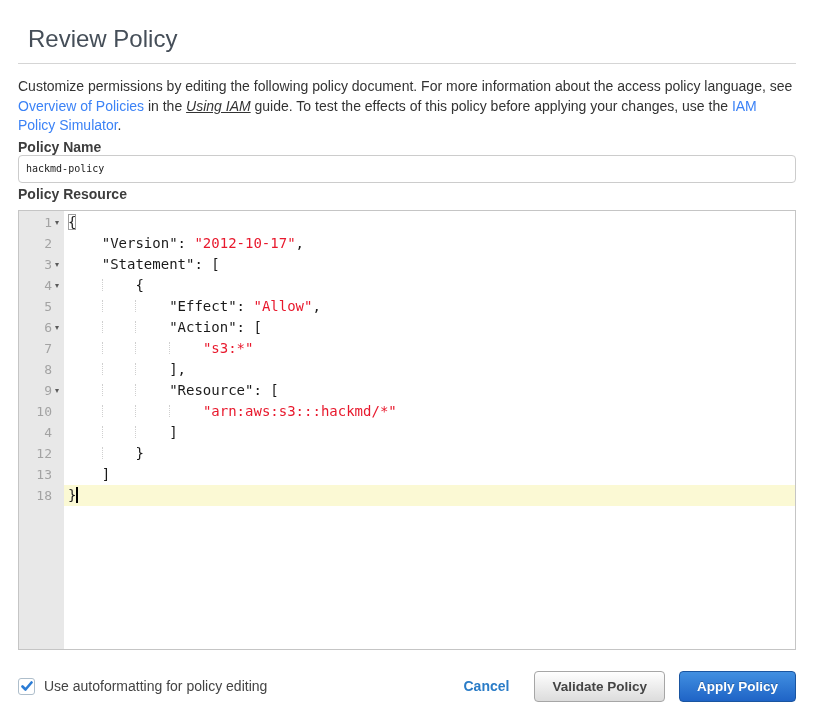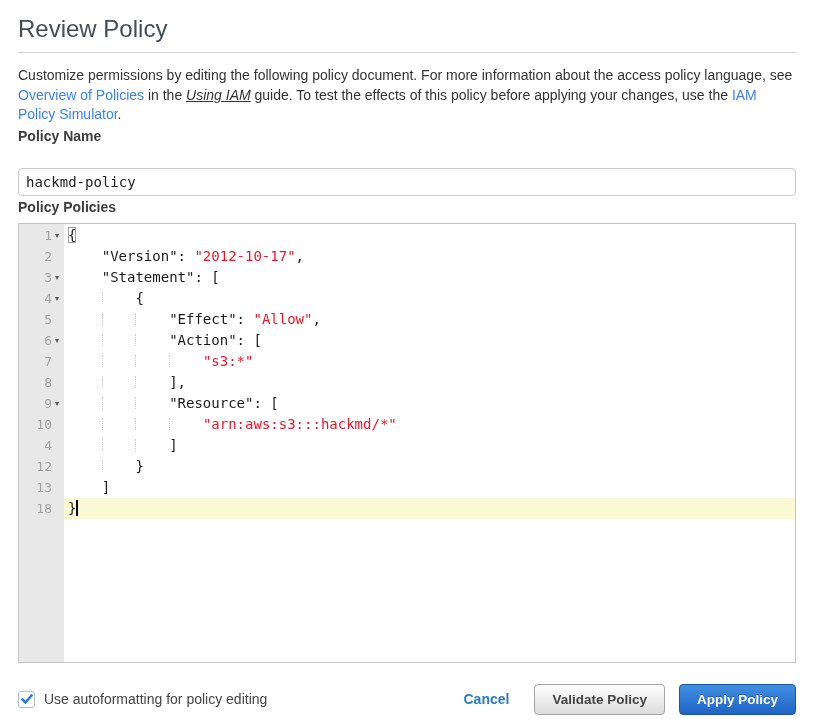--- a/index.html
+++ b/index.html
@@ -5,38 +5,38 @@
   html,body{margin:0;padding:0;background:#fff;}
   body{
     width:814px;height:719px;overflow:hidden;
     font-family:"Liberation Sans",sans-serif;color:#333;
     -webkit-font-smoothing:antialiased;
   }
   .page{padding:0 18px;}
 
   
   .page-title{
-    margin:0;padding-top:15px;font-size:24px;font-weight:400;color:#454e58;
+    margin:10px;padding-top:15px;font-size:24px;font-weight:400;color:#454e58;
     letter-spacing:0;
   }
   .title-divider{height:0;border-bottom:1px solid #d5d5d5;margin-top:9px;}
 
   
   .intro{margin:13px 0 0 0;font-size:14px;line-height:19.5px;color:#333;}
   .intro a{color:#3b82f6;text-decoration:none;cursor:pointer;}
   .intro .it{font-style:italic;text-decoration:underline;}
 
   
   .field-label{margin-top:3px;font-size:14px;font-weight:bold;color:#3d3d3d;}
 
   
   .policy-name-input{
-    display:block;box-sizing:border-box;width:100%;height:28px;margin-top:24px;
+    display:block;box-sizing:border-box;width:100%;height:28px;margin-top:0;
     border:1px solid #ccc;border-radius:4px;padding:0 7px;
-    font-family:"DejaVu Sans Mono",monospace;font-size:14px;color:#222;outline:none;
+    font-family:"DejaVu Sans Mono",monospace;font-size:10px;color:#222;outline:none;
   }
 
   
   .editor{
     margin-top:8px;height:438px;border:1px solid #c5c5c5;
     display:flex;overflow:hidden;background:#fff;
   }
   .gutter{
     width:45px;flex:0 0 45px;background:#e8e8e8;
     font-family:"DejaVu Sans Mono",monospace;font-size:13px;color:#a3a3a3;
@@ -104,21 +104,21 @@
 <div class="page">
 
   <h1 class="page-title">Review Policy</h1>
   <div class="title-divider"></div>
 
   <p class="intro"><span>Customize permissions by editing the following policy document. For more information about the access policy language, see </span><a>Overview of Policies</a><span> in the </span><span class="it">Using IAM</span><span> guide. To test the effects of this policy before applying your changes, use the </span><a>IAM Policy Simulator</a><span>.</span></p>
 
   <div class="field-label">Policy Name</div>
   <input class="policy-name-input" type="text" value="hackmd-policy" style="">
 
-  <div class="field-label">Policy Policies</div>
+  <div class="field-label">Policy Resource</div>
 
   <div class="editor">
     <div class="gutter" id="gutter">
         <div class="g-row">
           <span class="g-num">1</span>
           <span class="g-fold">▾</span>
         </div>
         <div class="g-row">
           <span class="g-num">2</span>
           <span class="g-fold hidden">▾</span>

